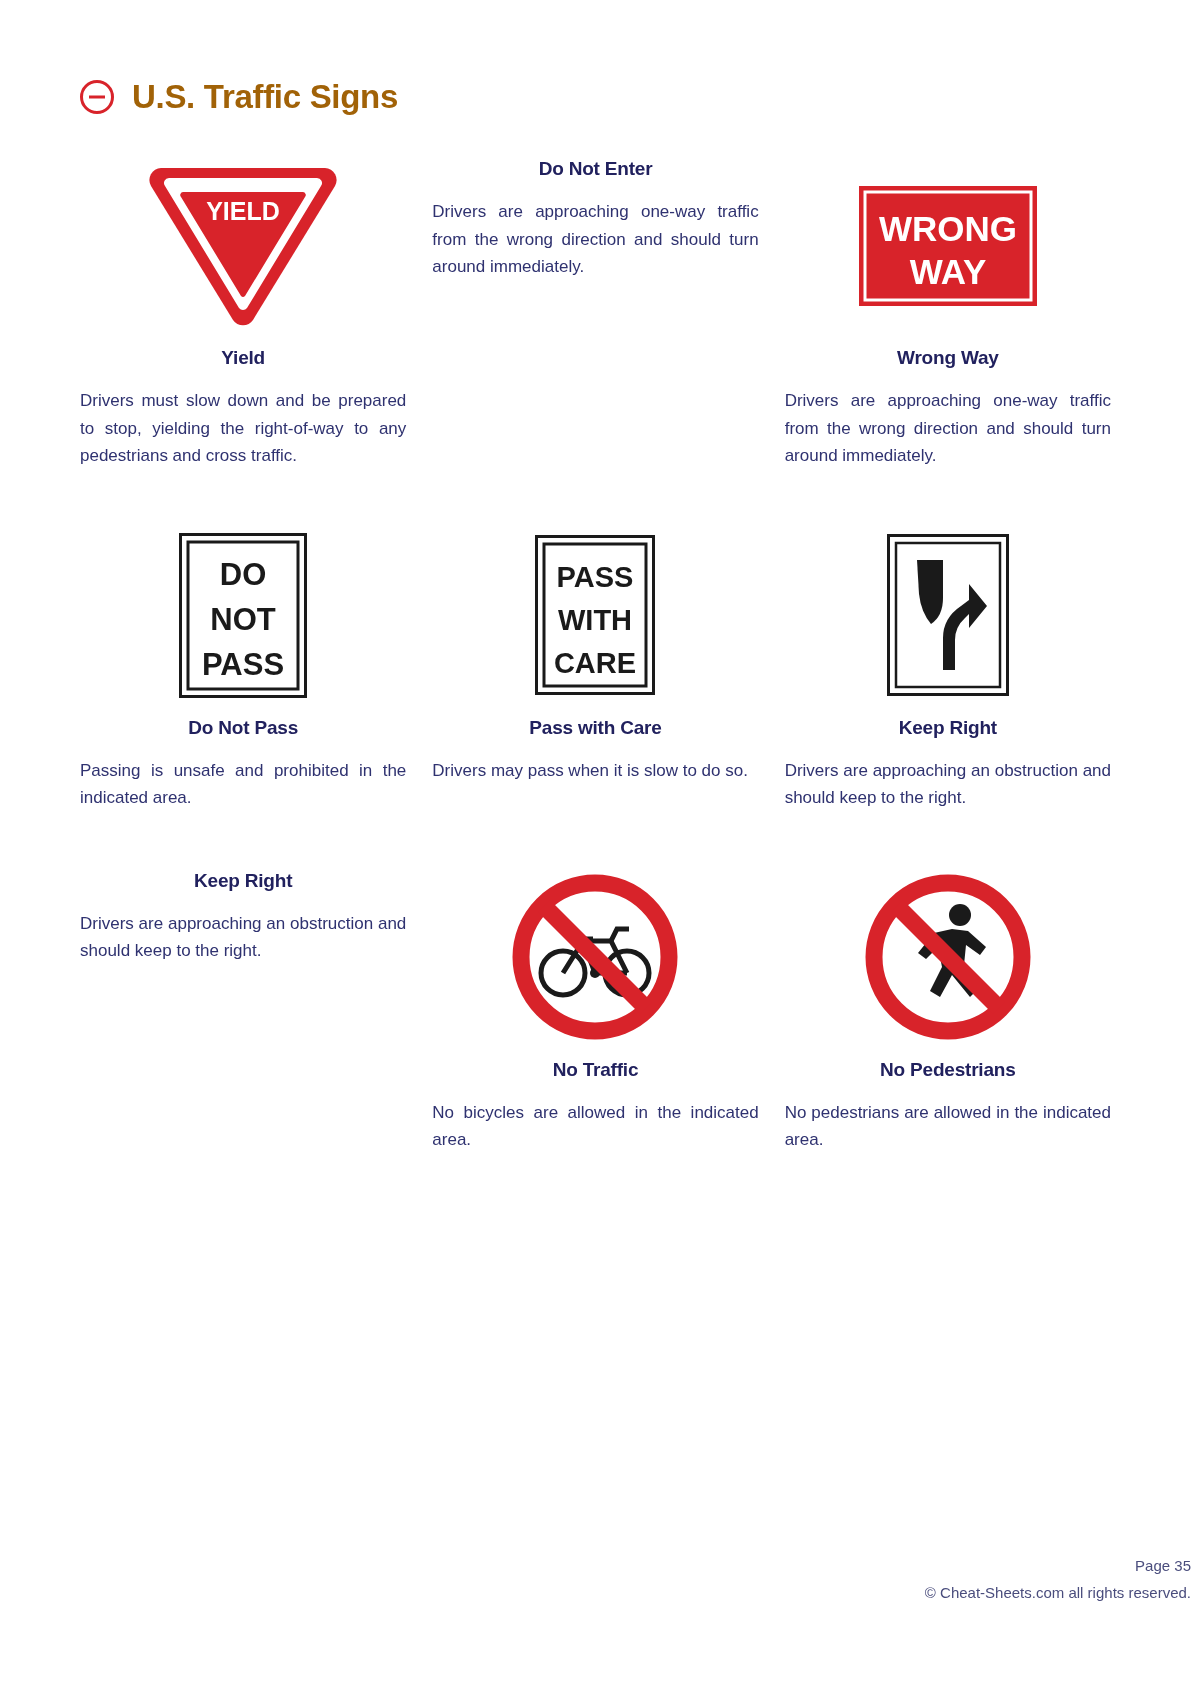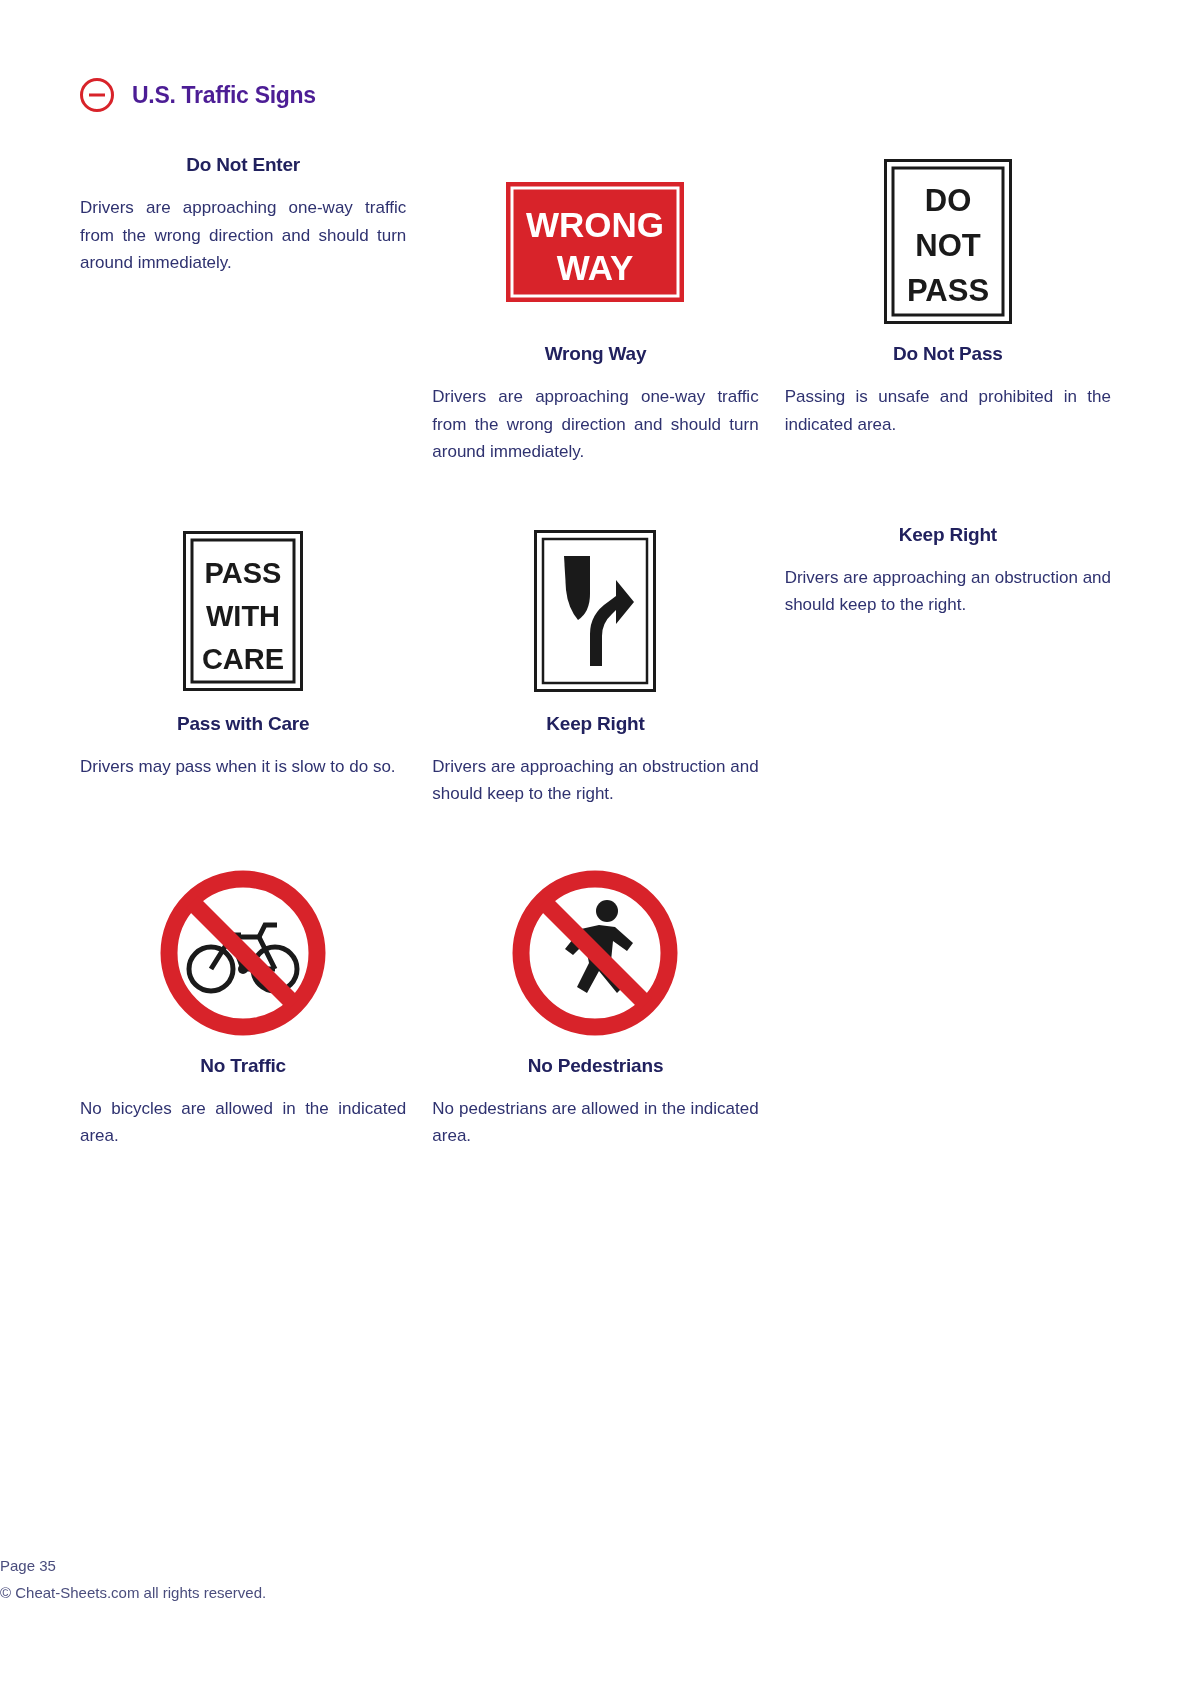--- a/index.html
+++ b/index.html
@@ -41,23 +41,23 @@
     content: "";
     position: absolute;
     left: 6px;
     right: 6px;
     top: 50%;
     height: 3px;
     background: #d8232a;
     transform: translateY(-50%);
   }
   .page-title {
-    font-size: 23px;
+    font-size: 33px;
     font-weight: bold;
-    color: #4c1d95;
+    color: #a16207;
     letter-spacing: -0.3px;
   }
   
   .grid {
     display: grid;
     grid-template-columns: repeat(3, 1fr);
     column-gap: 26px;
     row-gap: 58px;
   }
   .cell { }
@@ -82,40 +82,52 @@
     color: #2f3270;
     text-align: justify;
     text-justify: inter-word;
   }
   
   .footer {
     position: absolute;
     left: 0;
     right: 0;
     bottom: 78px;
-    text-align: left;
+    text-align: right;
     font-size: 15px;
     color: #4a4d7d;
     line-height: 1.8;
   }
   .footer .copy { }
   svg { display: block; }
 </style>
 </head>
 <body>
 
 <div class="page">
 
   <div class="header">
     <div class="minus-icon"></div>
     <div class="page-title">U.S. Traffic Signs</div>
   </div>
 
   <div class="grid">
 
+    <div class="cell">
+      <div class="sign-box">
+        <svg width="200" height="172" viewBox="0 0 200 172">
+          <path d="M18 8 L182 8 A12 12 0 0 1 192 26 L110 160 A12 12 0 0 1 90 160 L8 26 A12 12 0 0 1 18 8 Z" fill="#d8232a"></path>
+          <path d="M26 18 L174 18 A5 5 0 0 1 178 26 L104 148 A5 5 0 0 1 96 148 L22 26 A5 5 0 0 1 26 18 Z" fill="#ffffff"></path>
+          <path d="M40 32 L160 32 A3 3 0 0 1 162 37 L102 136 A3 3 0 0 1 98 136 L38 37 A3 3 0 0 1 40 32 Z" fill="#d8232a"></path>
+          <text x="100" y="60" font-family="'Liberation Sans', sans-serif" font-size="25" font-weight="bold" fill="#ffffff" text-anchor="middle">YIELD</text>
+        </svg>
+      </div>
+      <div class="sign-title">Yield</div>
+      <div class="sign-desc">Drivers must slow down and be prepared to stop, yielding the right-of-way to any pedestrians and cross traffic.</div>
+    </div>
 
     <div class="cell">
       <div class="sign-title">Do Not Enter</div>
       <div class="sign-desc">Drivers are approaching one-way traffic from the wrong direction and should turn around immediately.</div>
     </div>
 
     <div class="cell">
       <div class="sign-box">
         <svg width="180" height="122" viewBox="0 0 180 122">
           <rect x="1" y="1" width="178" height="120" fill="#d8232a"></rect>

